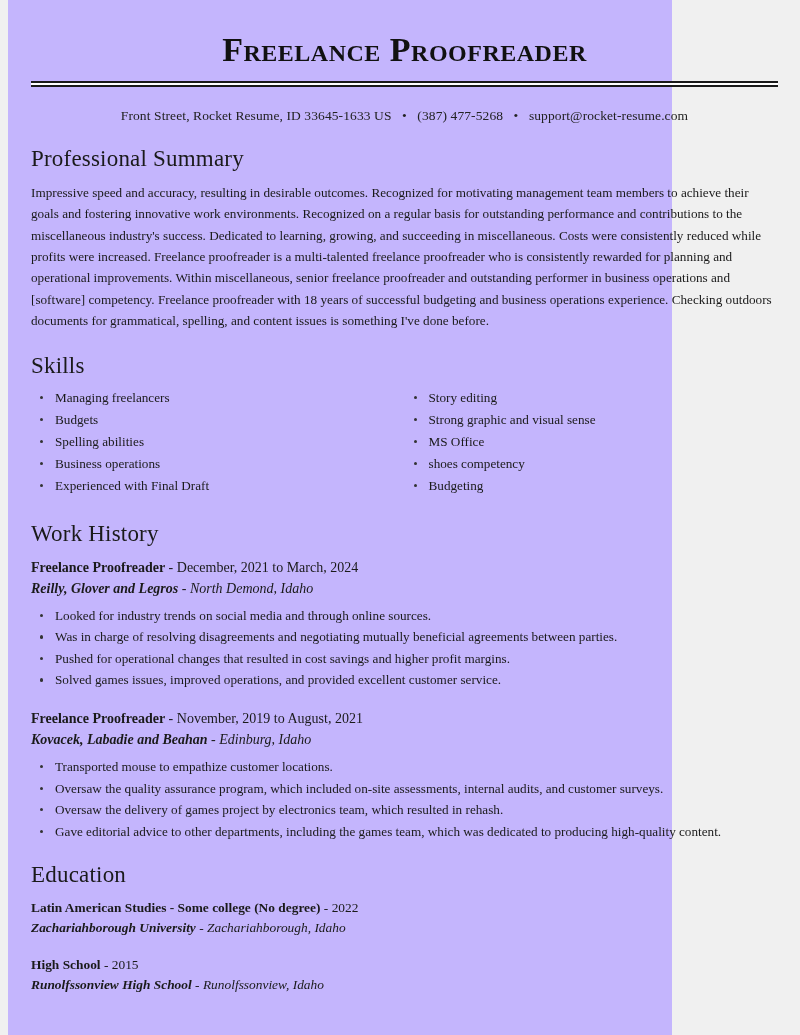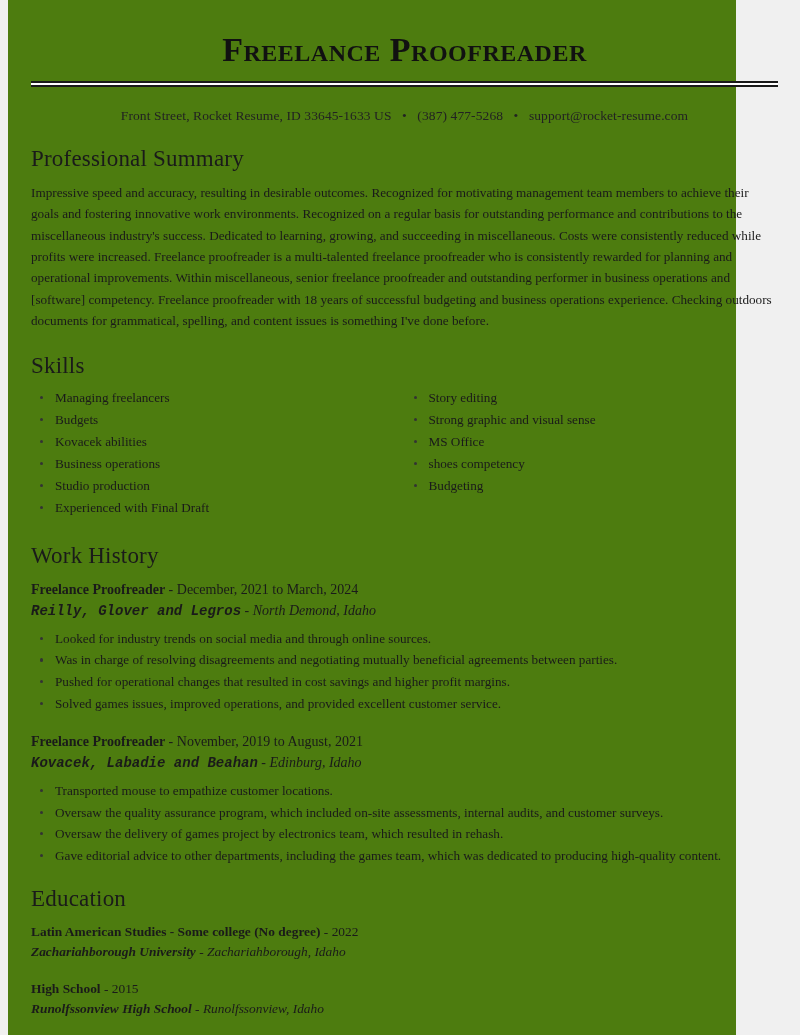--- a/index.html
+++ b/index.html
@@ -11,23 +11,23 @@
     height: 1035px;
     background: #f0f0f0;
     font-family: "Liberation Serif", serif;
     color: #1a1a1a;
     overflow: hidden;
   }
   .page {
     position: absolute;
     left: 8px;
     top: 0;
-    width: 728px;
+    width: 664px;
     height: 1035px;
-    background: #4d7c0f;
+    background: #c4b5fd;
     box-sizing: border-box;
   }
   .content {
     position: absolute;
     left: 23px;
     top: 0;
     width: 747px;
   }
 
   
@@ -130,21 +130,20 @@
   }
   .job-title {
     font-weight: bold;
   }
   .job-dates {
     font-weight: normal;
   }
   .job-company {
     font-weight: bold;
     font-style: italic;
-    font-family: Liberation Mono, monospace;
   }
   .job-location {
     font-style: italic;
     font-weight: normal;
   }
   .job ul.bullets {
     margin-top: 8px;
   }
   .job ul.bullets li {
     margin-bottom: 4px;
@@ -204,23 +203,22 @@
       <p class="summary-text">Impressive speed and accuracy, resulting in desirable outcomes. Recognized for motivating management team members to achieve their goals and fostering innovative work environments. Recognized on a regular basis for outstanding performance and contributions to the miscellaneous industry's success. Dedicated to learning, growing, and succeeding in miscellaneous. Costs were consistently reduced while profits were increased. Freelance proofreader is a multi-talented freelance proofreader who is consistently rewarded for planning and operational improvements. Within miscellaneous, senior freelance proofreader and outstanding performer in business operations and [software] competency. Freelance proofreader with 18 years of successful budgeting and business operations experience. Checking outdoors documents for grammatical, spelling, and content issues is something I've done before.</p>
     </div>
 
     <div class="section">
       <h2 class="section-heading">Skills</h2>
       <div class="skills-columns">
         <div class="skills-col">
           <ul class="bullets">
             <li>Managing freelancers</li>
             <li>Budgets</li>
-            <li>Kovacek abilities</li>
+            <li>Spelling abilities</li>
             <li>Business operations</li>
-            <li>Studio production</li>
             <li>Experienced with Final Draft</li>
           </ul>
         </div>
         <div class="skills-col">
           <ul class="bullets">
             <li>Story editing</li>
             <li>Strong graphic and visual sense</li>
             <li>MS Office</li>
             <li>shoes competency</li>
             <li>Budgeting</li>

